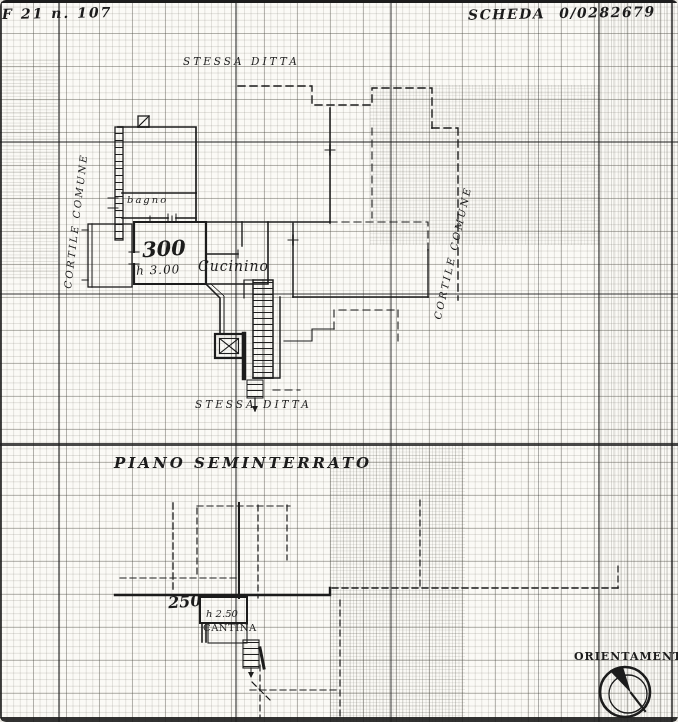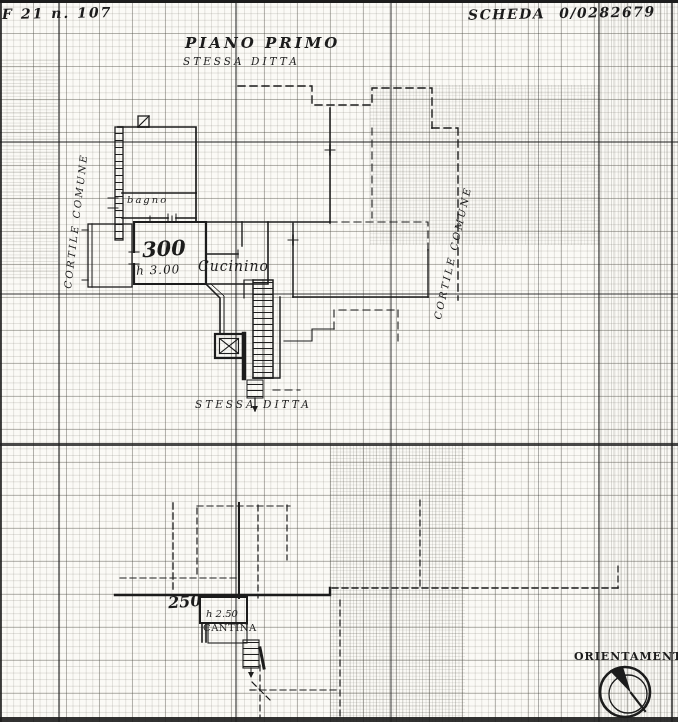--- a/index.html
+++ b/index.html
@@ -8,20 +8,21 @@
     background-color:#fbfaf6;
     
     background-image:
       linear-gradient(to right, rgba(82,80,72,.34) 1px, transparent 1px),
       linear-gradient(to bottom, rgba(82,80,72,.34) 1px, transparent 1px),
       linear-gradient(to right, rgba(120,118,108,.20) 1px, transparent 1px),
       linear-gradient(to bottom, rgba(120,118,108,.20) 1px, transparent 1px);
     background-size:33px 33px,33px 33px,6.6px 6.6px,6.6px 6.6px;
     font-family:"DejaVu Serif","Liberation Serif",serif;
     color:#1c1c1c;
+    border-radius:6px;
   }
   .patch{position:absolute;pointer-events:none;}
   .hline,.vline{position:absolute;background:#1c1c1c;pointer-events:none;}
   svg.lines{position:absolute;left:0;top:0;}
   .label{position:absolute;white-space:nowrap;font-style:italic;}
   .lbl-mapref{left:2px;top:5px;font-size:14px;letter-spacing:2px;transform:rotate(-1deg);font-weight:bold;}
   .lbl-scheda{left:468px;top:5px;font-size:14px;letter-spacing:1.5px;font-weight:bold;display:flex;gap:14px;transform:rotate(-1deg);}
   .lbl-pp-title{left:185px;top:34px;font-size:15px;letter-spacing:3px;font-weight:bold;}
   .lbl-pp-sub{left:183px;top:55px;font-size:10.5px;letter-spacing:3px;}
   .lbl-bagno{left:127px;top:194px;font-size:10px;letter-spacing:2px;}
@@ -197,31 +198,31 @@
     </g>
   </svg>
 
   <div class="label lbl-mapref">F 21 n. 107</div>
 
   <div class="label lbl-scheda">
     <span>SCHEDA</span>
     <span>0/0282679</span>
   </div>
 
-  <div class="label lbl-pp-title">PIANO PRIMO</div>
   <div class="label lbl-pp-sub">STESSA DITTA</div>
 
   <div class="vlabel left">CORTILE COMUNE</div>
   <div class="vlabel right">CORTILE COMUNE</div>
 
   <div class="label lbl-bagno">bagno</div>
   <div class="label lbl-area300">300</div>
   <div class="label lbl-h300">h 3.00</div>
   <div class="label lbl-cucinino">Cucinino</div>
 
   <div class="label lbl-stessa-mid">STESSA DITTA</div>
+  <div class="label lbl-ps-title">PIANO SEMINTERRATO</div>
 
   <div class="label lbl-area250">250</div>
   <div class="label lbl-cantina">CANTINA</div>
   <div class="label lbl-h250">h 2.50</div>
 
   <div class="label lbl-orient">ORIENTAMENTO</div>
 </div>
 
 </body></html>

